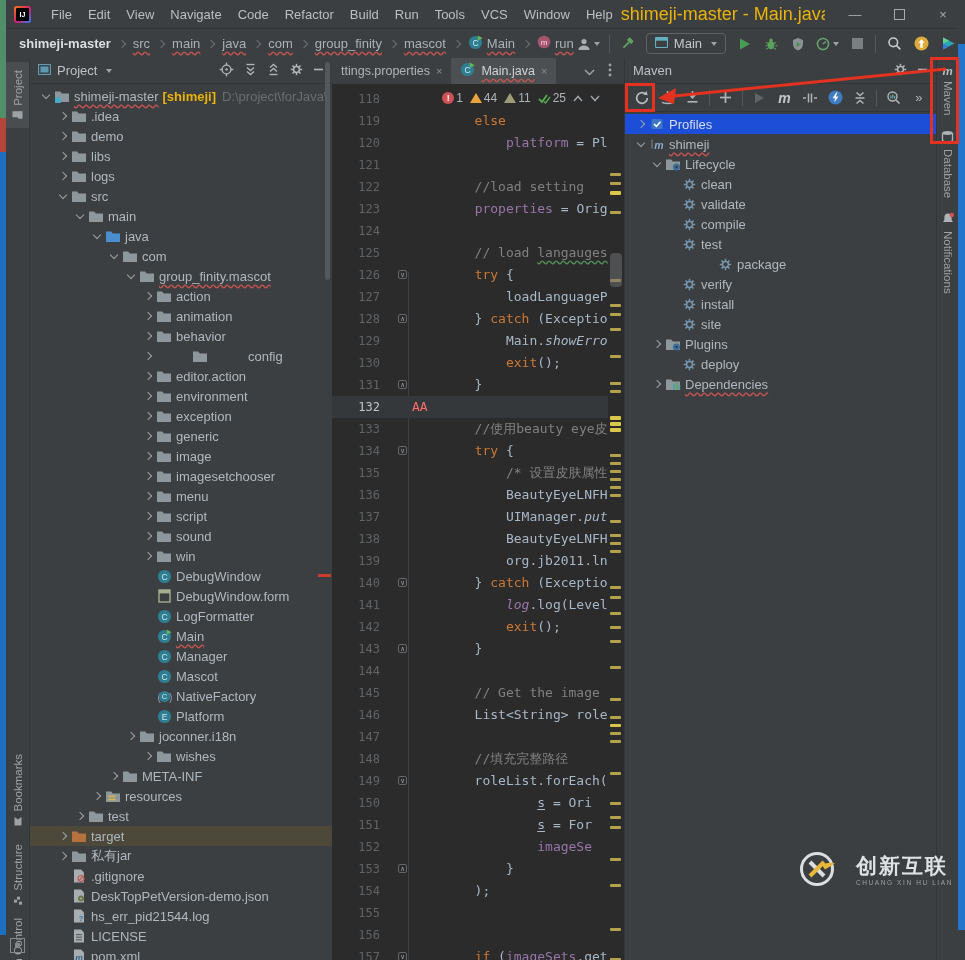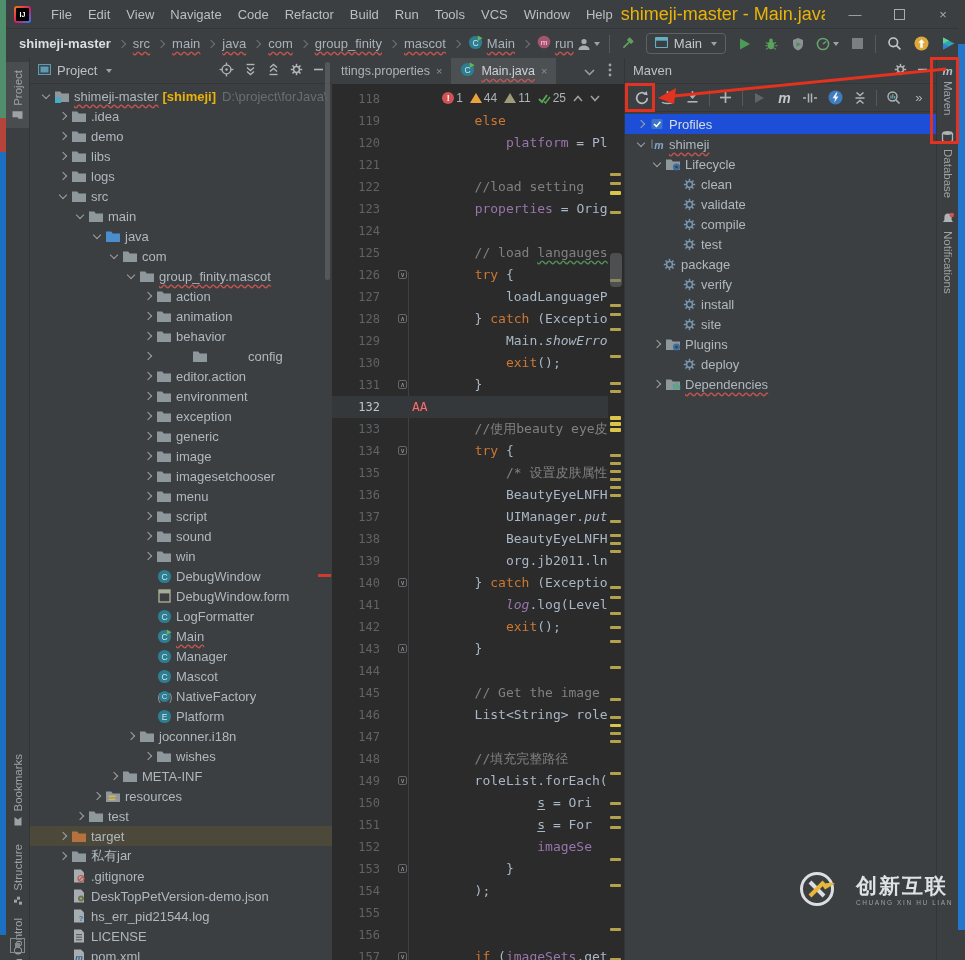--- a/index.html
+++ b/index.html
@@ -111,21 +111,21 @@
 .mtree{position:relative;padding-top:2px}
 .mrow{height:20px;display:flex;align-items:center;white-space:nowrap}
 .mrow.sel{background:#1d4ed8}
 .mrow.sel .tlabel{color:#d7dde2}
 
 .rightstripe{position:absolute;left:936px;top:58px;width:22px;height:902px;background:#3c3f41;
              border-left:1px solid #333638;box-sizing:border-box;z-index:2}
 .rtab{display:flex;flex-direction:column;align-items:center;gap:4px;padding:7px 0;color:#9da2a6;font-size:11.5px}
 .rtab .vt{writing-mode:vertical-rl}
 
-.watermark{position:absolute;right:12px;top:869px;display:flex;align-items:center;gap:18px;z-index:40}
+.watermark{position:absolute;right:12px;top:849px;display:flex;align-items:center;gap:18px;z-index:40}
 .wm-text{display:flex;flex-direction:column;line-height:1.1}
 .wm-zh{font-size:21px;font-weight:bold;color:#dfe2e4;letter-spacing:2px}
 .wm-en{font-size:6.5px;color:#9ba0a3;letter-spacing:1.6px;margin-top:2px}
 
 .ann-box{position:absolute;border:3px solid #e3321f;box-sizing:border-box;z-index:60;pointer-events:none}
 #ann-arrow{position:absolute;left:0;top:0;z-index:55;pointer-events:none}
 .miniicon{position:absolute;left:10px;top:938px;width:13px;height:13px;border:1.4px solid #85898c;z-index:7;
           display:flex;align-items:center;justify-content:center}
 .miniicon i{width:5px;height:5px;background:#85898c}
 </style>
@@ -1350,21 +1350,21 @@
                 <line x1="2.5" y1="2.5" x2="4.1" y2="4.1"></line>
                 <line x1="8.9" y1="8.9" x2="10.5" y2="10.5"></line>
                 <line x1="2.5" y1="10.5" x2="4.1" y2="8.9"></line>
                 <line x1="8.9" y1="4.1" x2="10.5" y2="2.5"></line>
               </g>
               <circle cx="6.5" cy="6.5" r="2.9" fill="none" stroke="#7795ad" stroke-width="1.5"></circle>
             </svg>
           </span>
           <span class="tlabel">test</span>
         </div>
-        <div class="mrow" style="padding-left: 20px;">
+        <div class="mrow" style="padding-left: 36px; margin-left: 40px;">
           <span class="chev"></span>
           <span class="ticon">
             <svg width="13" height="13" viewBox="0 0 13 13">
               <g stroke="#7795ad" stroke-width="1.5">
                 <line x1="6.5" y1="0.8" x2="6.5" y2="3"></line>
                 <line x1="6.5" y1="10" x2="6.5" y2="12.2"></line>
                 <line x1="0.8" y1="6.5" x2="3" y2="6.5"></line>
                 <line x1="10" y1="6.5" x2="12.2" y2="6.5"></line>
                 <line x1="2.5" y1="2.5" x2="4.1" y2="4.1"></line>
                 <line x1="8.9" y1="8.9" x2="10.5" y2="10.5"></line>

